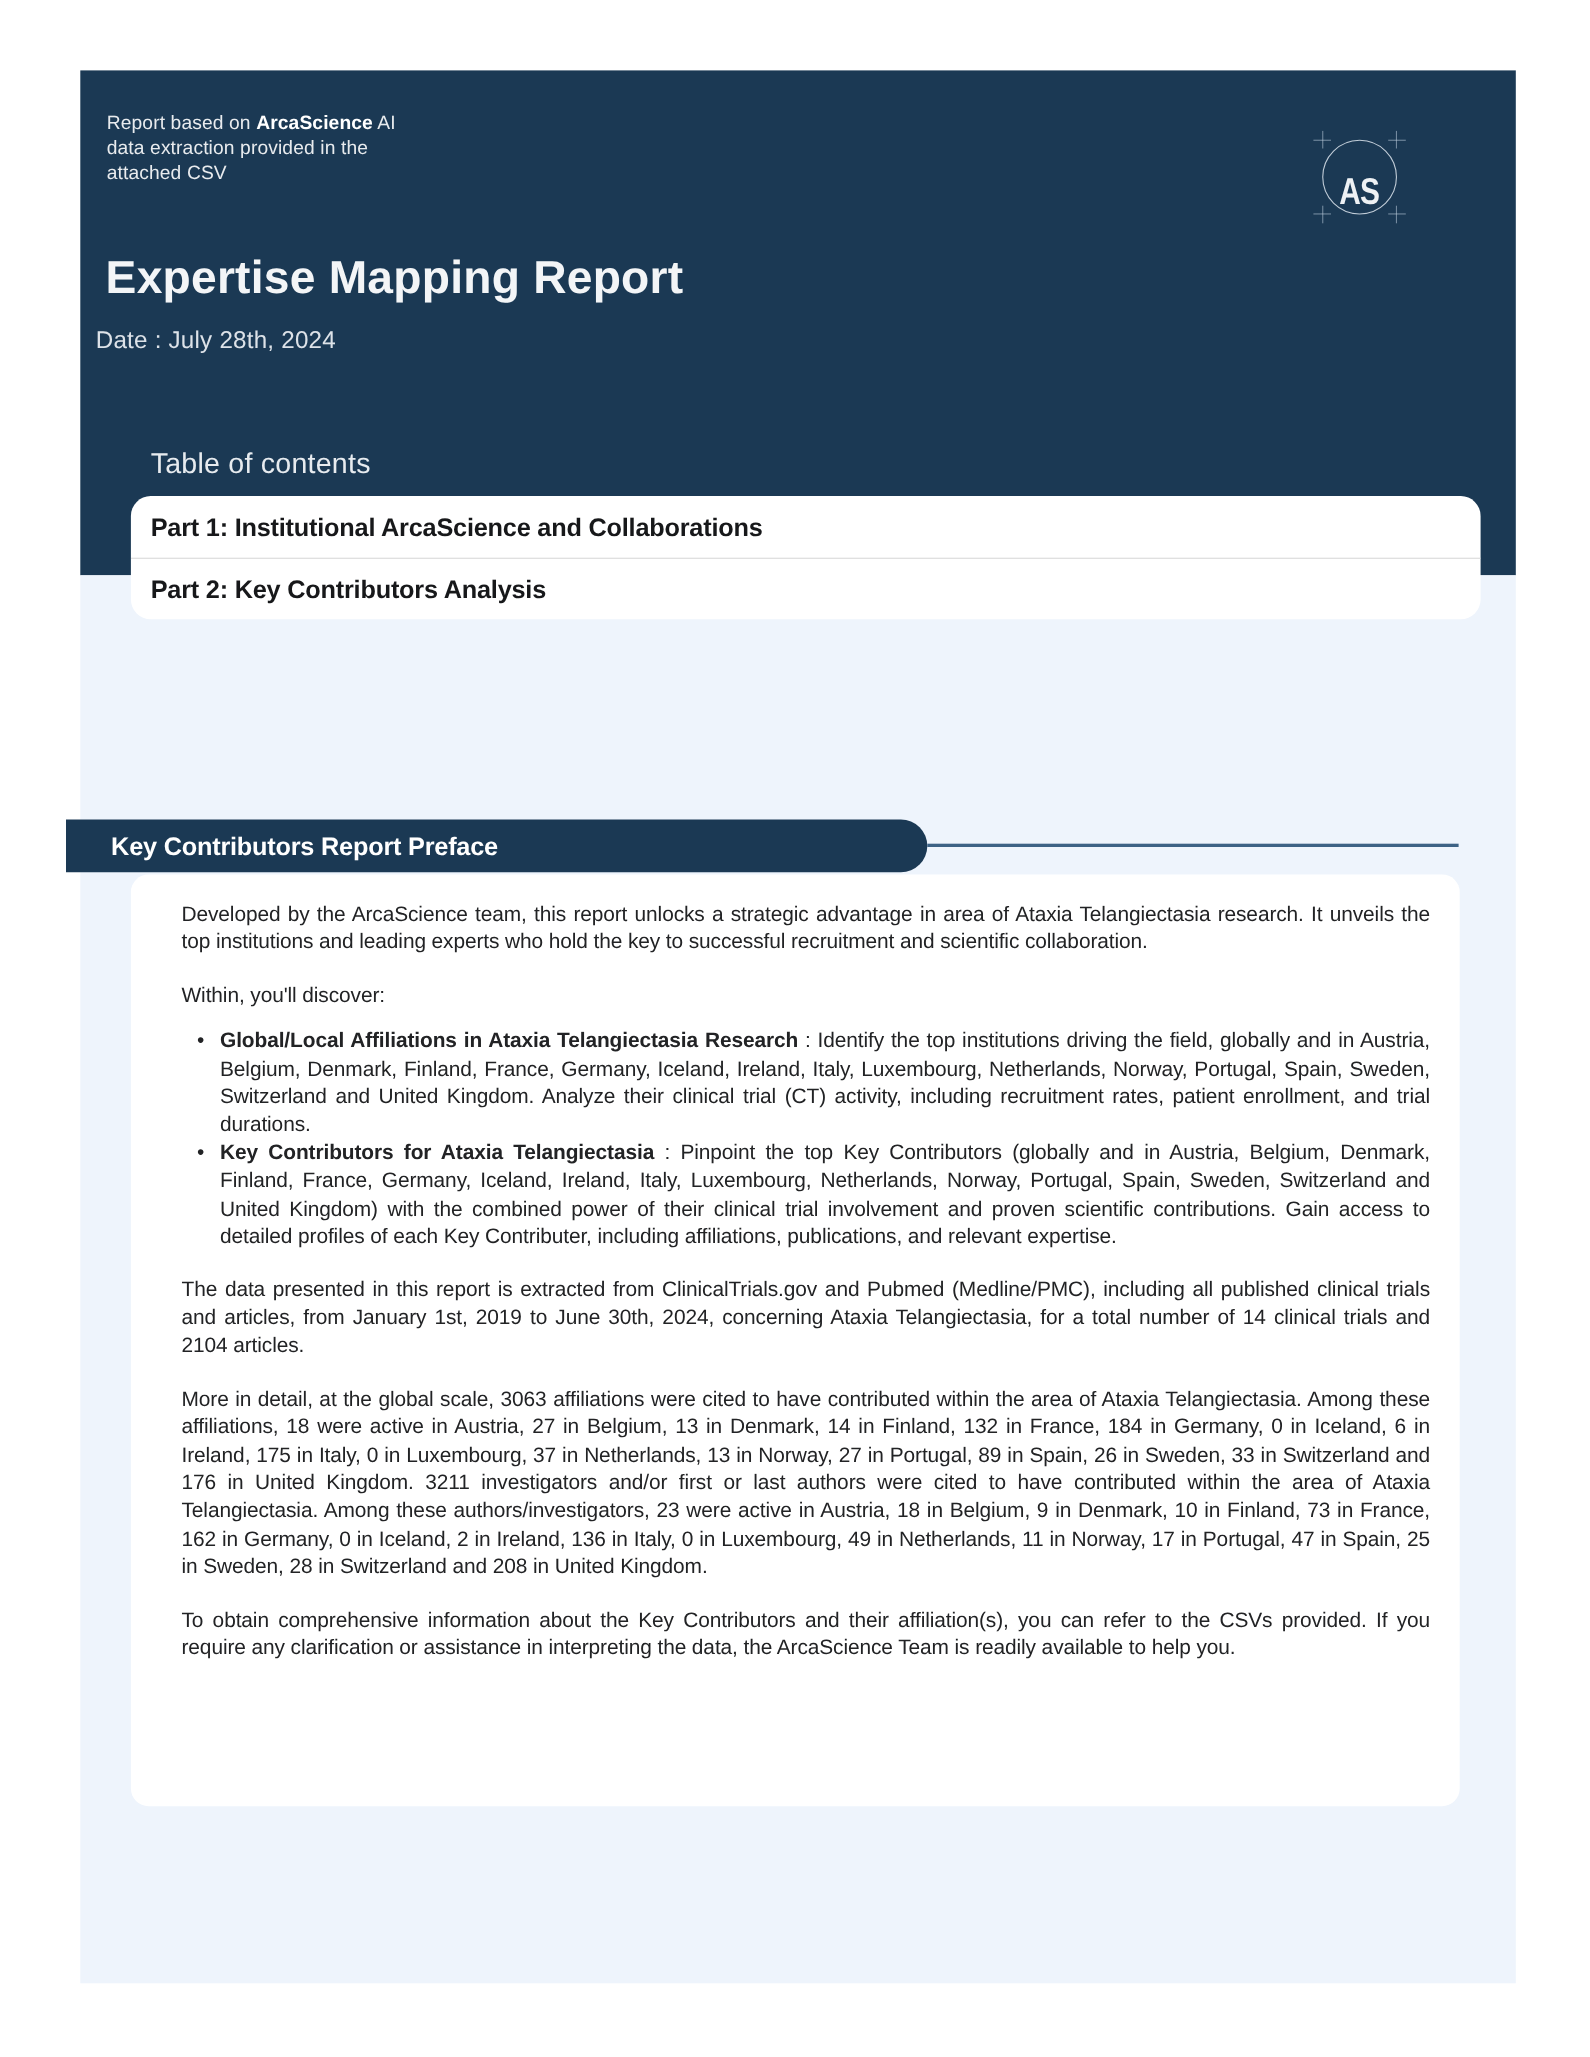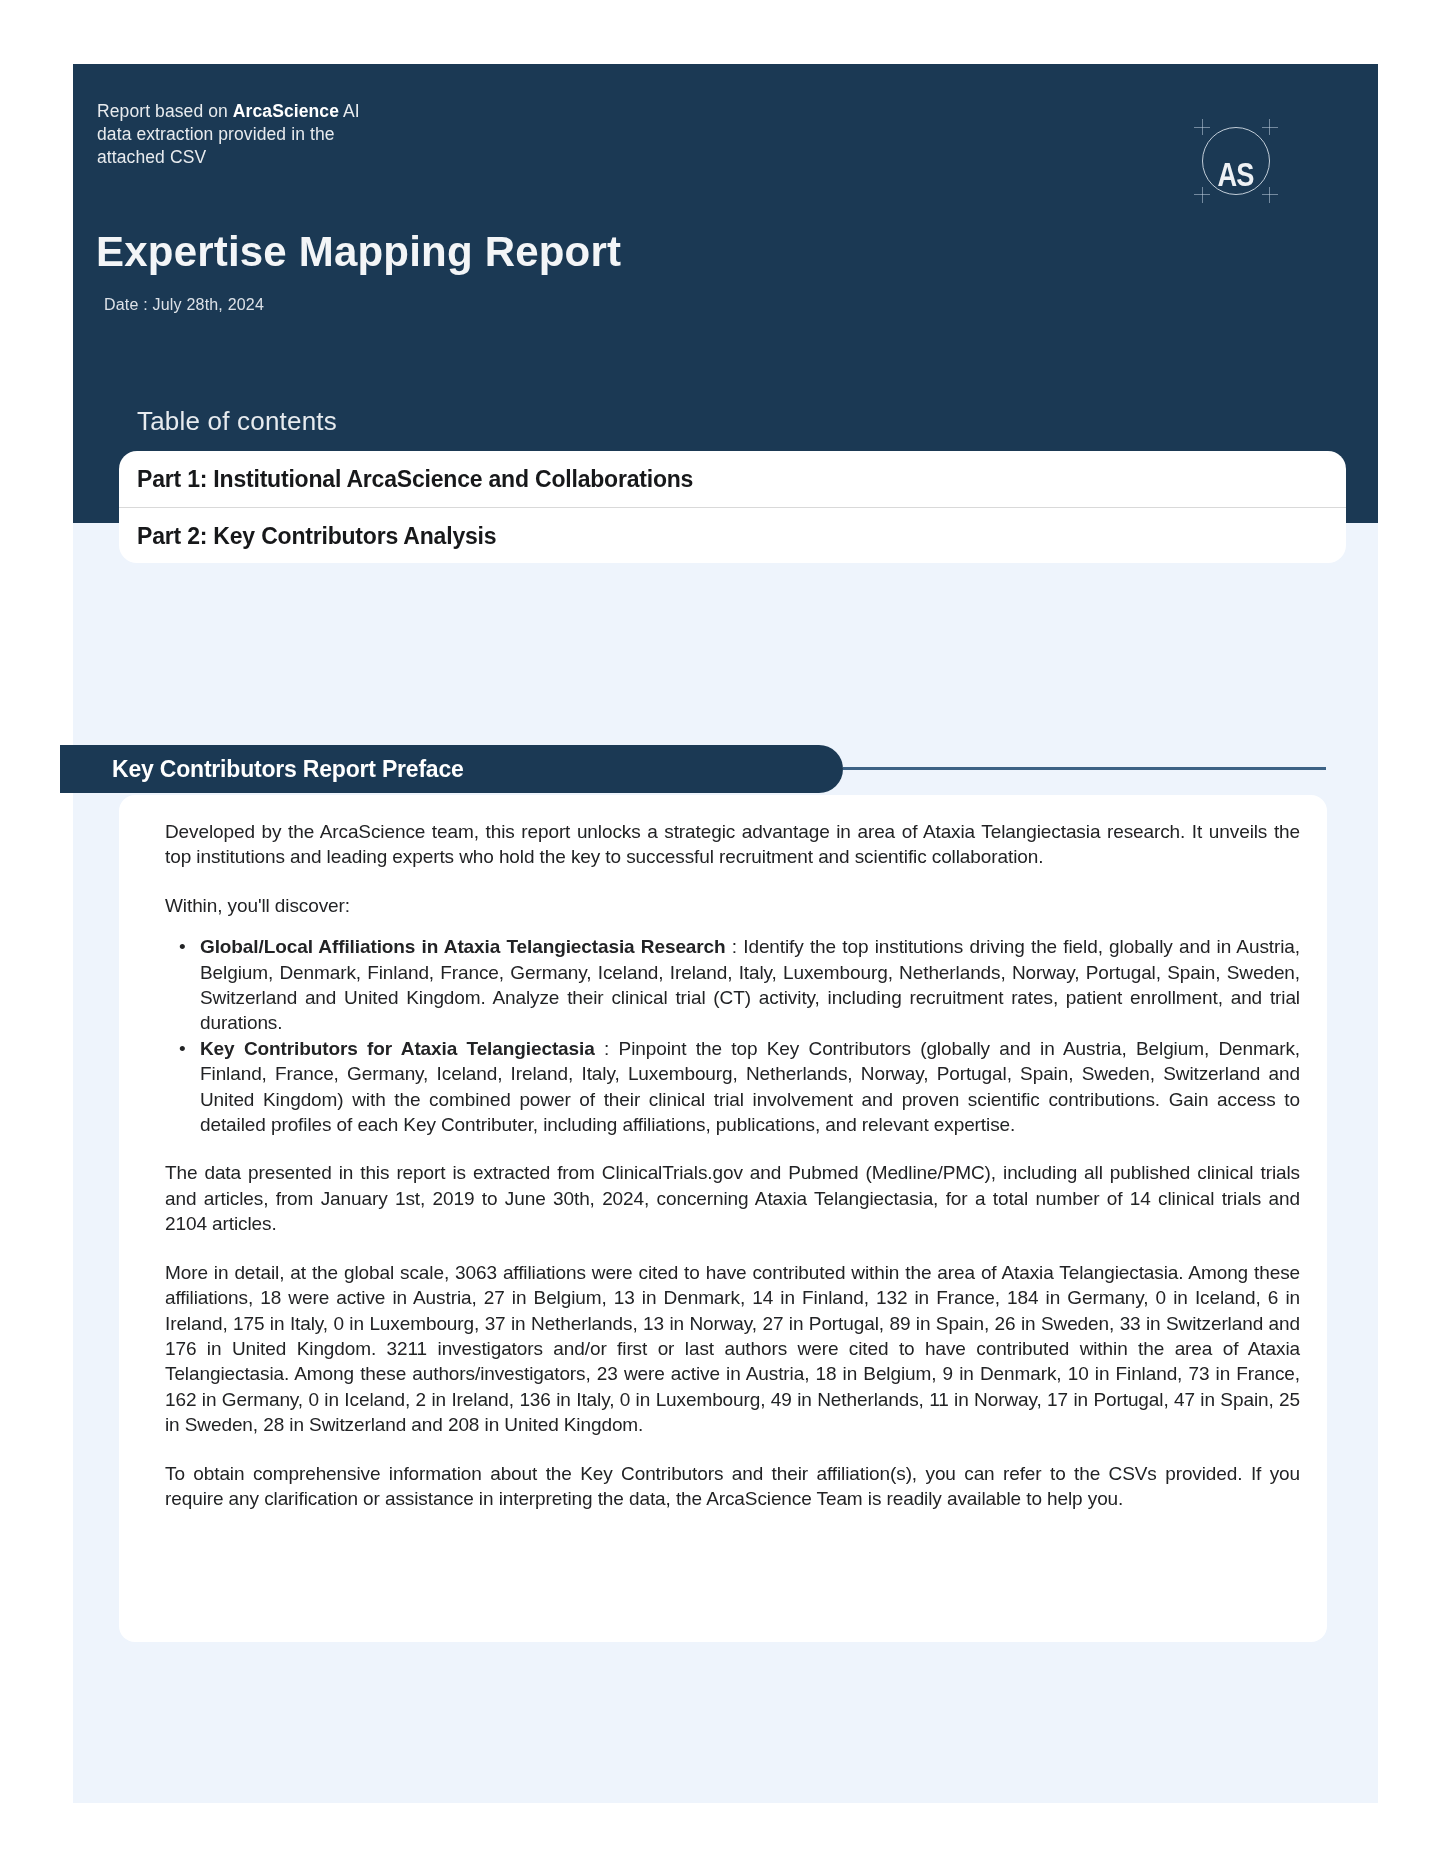--- a/index.html
+++ b/index.html
@@ -22,22 +22,22 @@
   .meta-text{
     position:absolute;left:97px;top:100px;width:290px;
     color:#e8ebee;font-size:17.5px;line-height:23px;letter-spacing:.1px;
   }
   .meta-text b{color:#ffffff;}
   .report-title{
     position:absolute;left:96px;top:228px;
     color:#f3f5f7;font-size:42px;font-weight:bold;letter-spacing:.2px;
   }
   .report-date{
-    position:absolute;left:104px;top:296px;
-    color:#dde2e8;font-size:16px;letter-spacing:.2px;
+    position:absolute;left:87px;top:296px;
+    color:#dde2e8;font-size:22px;letter-spacing:.2px;
   }
   
   .logo-wrap{position:absolute;left:1202px;top:127px;width:68px;height:68px;}
   .logo-circle{
     position:absolute;left:0;top:0;width:68px;height:68px;box-sizing:border-box;
     border:1.5px solid rgba(222,230,238,.85);border-radius:50%;
     display:flex;align-items:flex-end;justify-content:center;
   }
   .logo-text{
     color:#eef1f4;font-size:34px;font-weight:bold;letter-spacing:-1px;
@@ -60,21 +60,21 @@
     font-size:23px;font-weight:bold;color:#17181a;letter-spacing:-.2px;
   }
   .toc-divider{height:1px;background:#d9d9d9;width:100%;}
   
   .preface-banner{
     position:absolute;left:60px;top:745px;width:783px;height:48px;
     background:#1b3954;border-radius:0 24px 24px 0;
     display:flex;align-items:center;
   }
   .preface-banner-label{
-    padding-left:52px;color:#ffffff;font-size:23px;font-weight:bold;letter-spacing:-.2px;
+    padding-left:41px;color:#ffffff;font-size:23px;font-weight:bold;letter-spacing:-.2px;
   }
   .banner-line{
     position:absolute;left:843px;top:767px;width:483px;height:2.5px;
     background:#3d6285;
   }
   
   .preface-card{
     position:absolute;left:119px;top:795px;width:1208px;height:847px;
     background:#ffffff;border-radius:16px;box-sizing:border-box;
     padding:24px 27px 0 46px;

